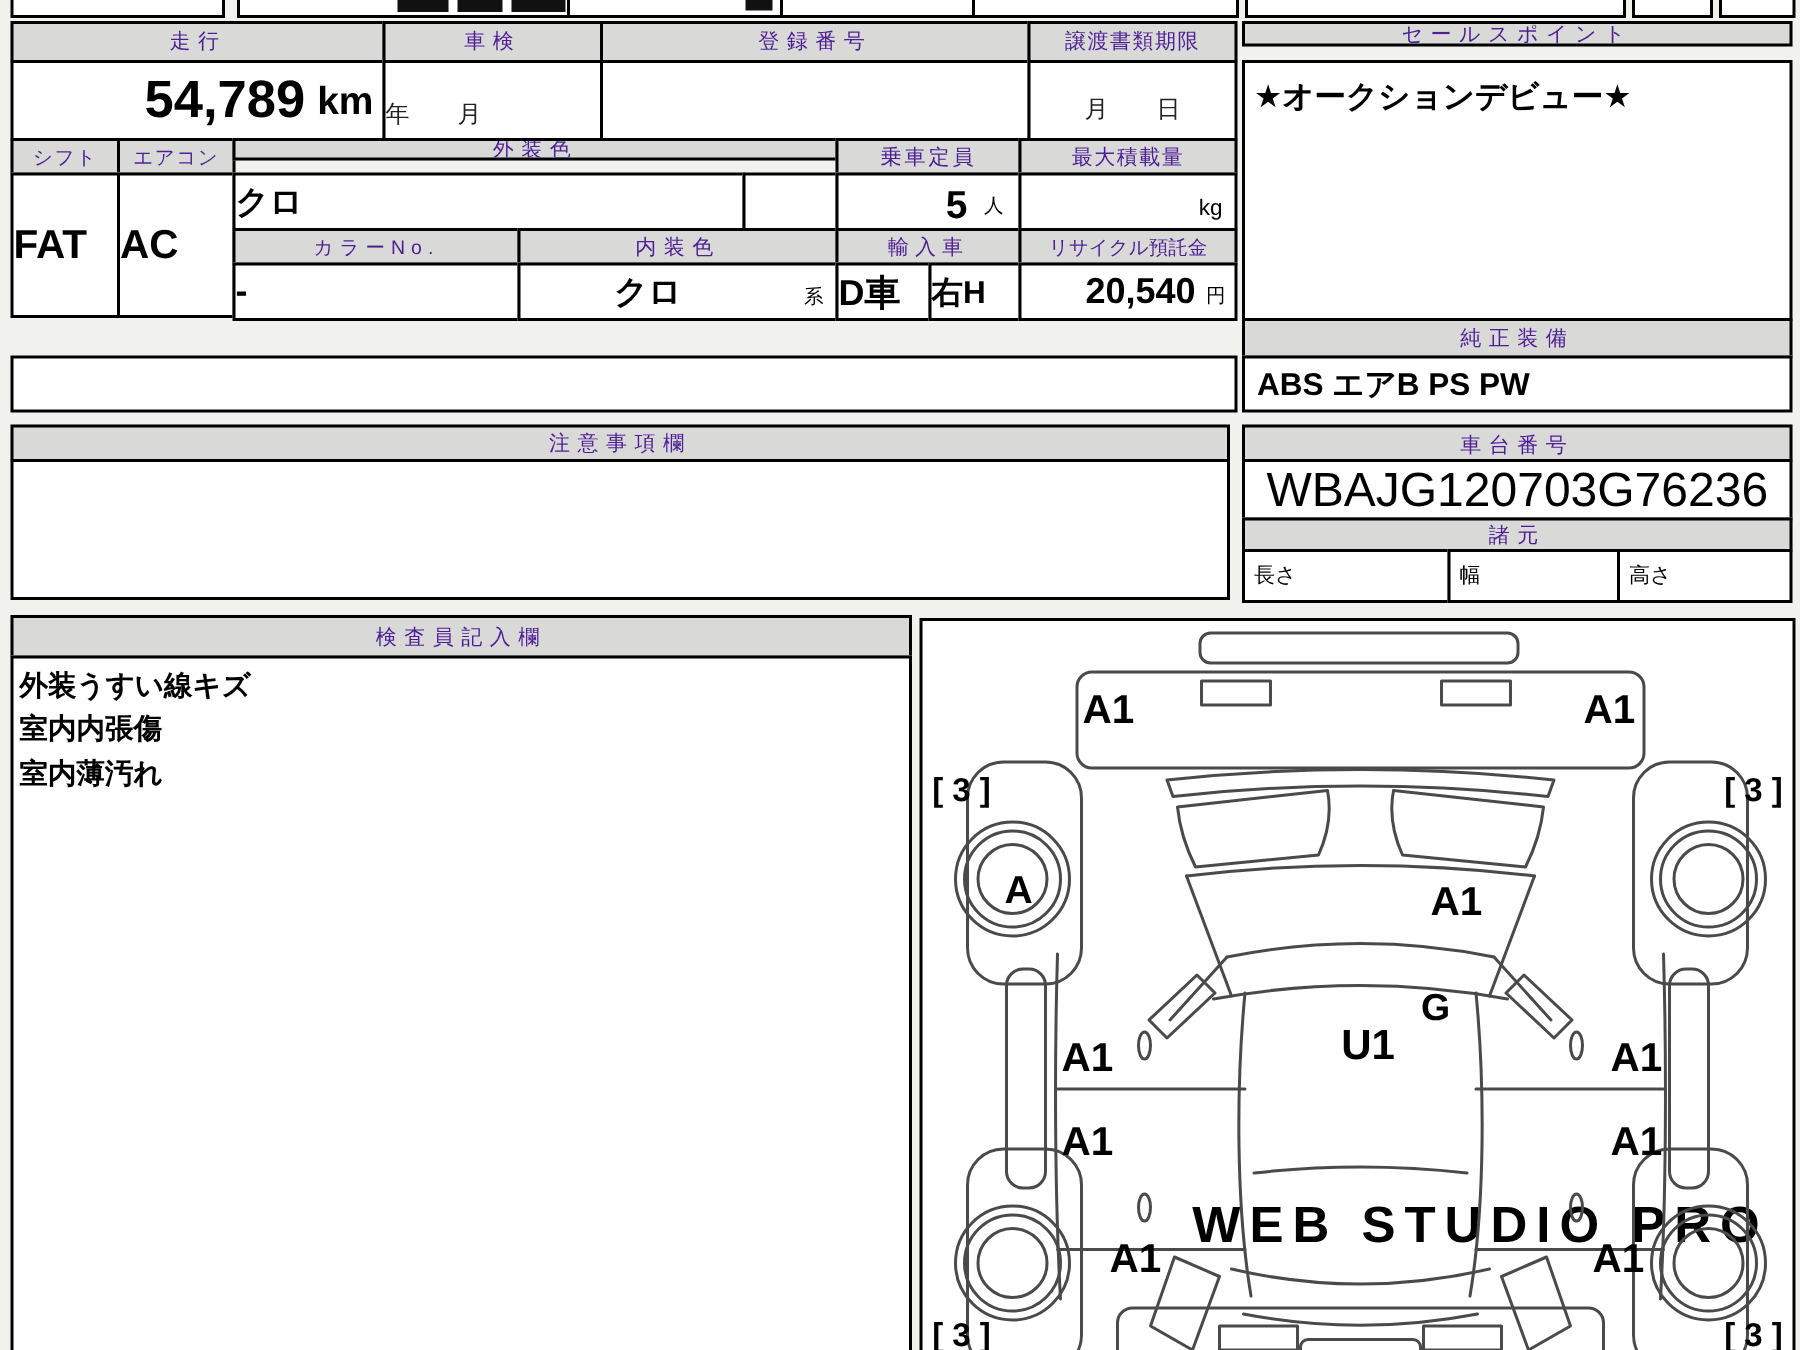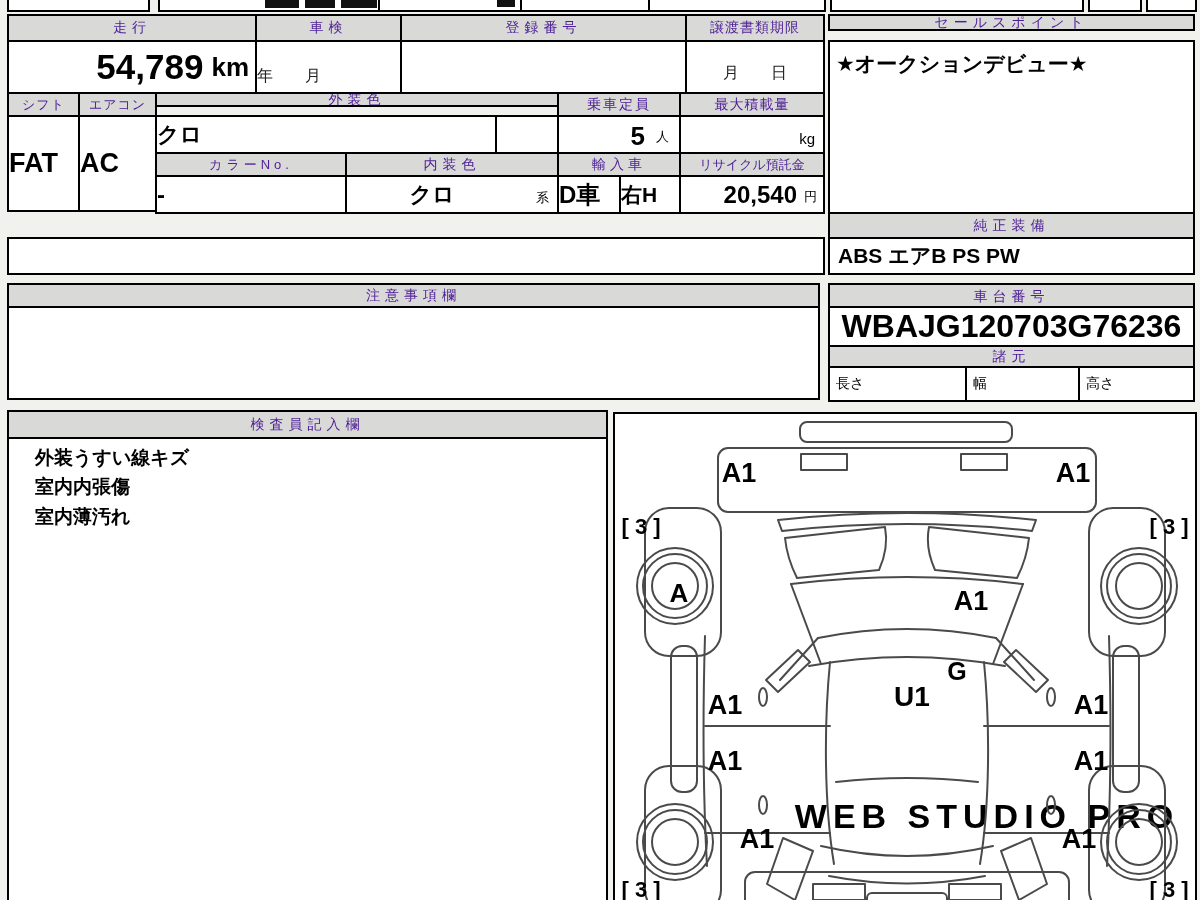--- a/index.html
+++ b/index.html
@@ -9,21 +9,21 @@
   .hdr{background:#d9d9d8;display:flex;align-items:center;justify-content:center;
        font-size:14px;letter-spacing:5px;color:#4c1d95;white-space:nowrap;overflow:hidden;}
   .hdr.tight{letter-spacing:1px;}
   .vcenter{display:flex;align-items:center;}
   .center{display:flex;align-items:center;justify-content:flex-start;}
   .frag{position:absolute;background:#111;}
   .unit{font-size:14px;font-weight:normal;margin-left:5px;}
   .mileage{font-size:35px;font-weight:bold;justify-content:flex-end;padding-right:6px;letter-spacing:0px;}
   .mileage .unit{font-size:26px;font-weight:bold;margin-left:8px;}
   .smalltxt{font-size:16px;color:#222;}
-  .vin{font-size:32px;font-weight:bold;justify-content:center;letter-spacing:0px;}
+  .vin{font-size:32px;font-weight:normal;justify-content:center;letter-spacing:0px;}
   .notes-line{font-size:19px;font-weight:bold;line-height:1.55;}
   svg text{font-family:"Liberation Sans","DejaVu Sans",sans-serif;font-weight:bold;fill:#000;}
   svg .outline{fill:none;stroke:#4a4a4a;stroke-width:2;stroke-linejoin:round;stroke-linecap:round;}
 </style>
 </head>
 <body>
 
 <div class="stage">
 
   <div class="cell" style="left:7px;top:-6px;width:143px;height:18px;"></div>
@@ -168,21 +168,21 @@
     <div style="position:absolute;left:6px;top:7px;font-size:14px;">幅</div>
   </div>
   <div class="cell" style="left:1078px;top:366px;width:117px;height:36px;">
     <div style="position:absolute;left:6px;top:7px;font-size:14px;">高さ</div>
   </div>
 
   <div class="cell hdr" style="left:7px;top:410px;width:601px;height:29px;">
       <span>検査員記入欄</span>
     </div>
   <div class="cell" style="left:7px;top:437px;width:601px;height:467px;">
-    <div style="padding:4px 26px;">
+    <div style="padding:4px 4px;">
       <div class="notes-line">外装うすい線キズ</div>
       <div class="notes-line">室内内張傷</div>
       <div class="notes-line">室内薄汚れ</div>
     </div>
   </div>
 
   <div class="cell" style="left:613px;top:412px;width:584px;height:492px;">
     <svg width="580" height="488" viewBox="0 0 580 488">
 
       <text x="372" y="414" text-anchor="middle" font-size="34" letter-spacing="6" font-weight="normal" fill="rgba(178,172,163,0.45)">WEB STUDIO PRO</text>

